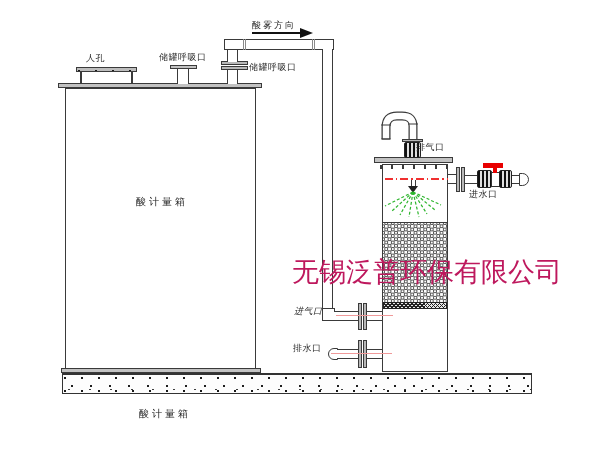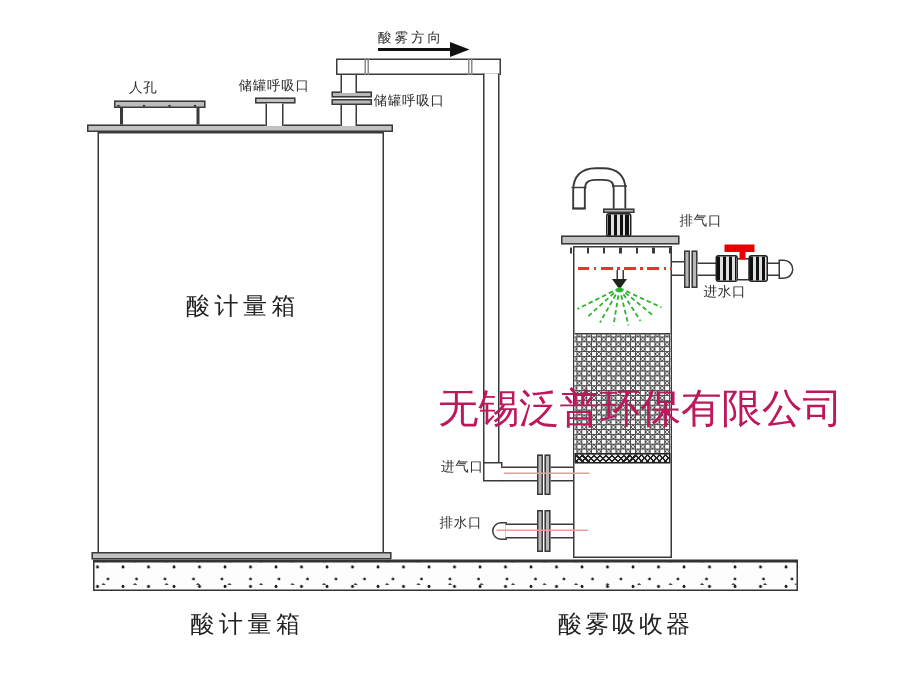--- a/index.html
+++ b/index.html
@@ -1,20 +1,20 @@
 <!DOCTYPE html>
 <html><head>
 <meta charset="utf-8">
 <style>
   html,body{margin:0;padding:0;background:#fff;}
   #scene{position:relative;width:600px;height:450px;background:#ffffff;overflow:hidden;
          font-family:"Liberation Sans","DejaVu Sans",sans-serif;color:#2b2b2b;}
   .abs{position:absolute;box-sizing:border-box;}
   .lbl{position:absolute;font-size:9px;color:#2b2b2b;white-space:nowrap;letter-spacing:0.5px;line-height:1;}
-  .caption{position:absolute;font-size:16px;letter-spacing:3px;color:#222;text-align:center;line-height:1;}
+  .caption{position:absolute;font-size:10px;letter-spacing:3px;color:#222;text-align:center;line-height:1;}
   .pipe{background:#fff;border:1px solid #3a3a3a;}
   .pipe-v{background:#fff;border-left:1px solid #3a3a3a;border-right:1px solid #3a3a3a;}
   .pipe-h{background:#fff;border-top:1px solid #3a3a3a;border-bottom:1px solid #3a3a3a;}
   .plate{background:#c2c2c2;border:1px solid #3a3a3a;}
   .flangeplate{background:#b8b8b8;border:1px solid #3a3a3a;}
   .union{background:repeating-linear-gradient(90deg,#101010 0 2.2px,#e0e0e0 2.2px 4px);
          border:1px solid #222;border-radius:2px;}
   .speckle{background-color:#fdfdfd;background-image:
      radial-gradient(circle at 2px 3px,#1a1a1a 0.8px,transparent 1.2px),
      radial-gradient(circle at 9px 11px,#1a1a1a 0.7px,transparent 1.1px),
@@ -99,48 +99,47 @@
 
   <svg class="abs" style="left:374px;top:108px;" width="60" height="40" viewBox="0 0 60 40">
     <path d="M12,31 V19 Q12,8 23,8 H28 Q39,8 39,18 V34" fill="none" stroke="#3a3a3a" stroke-width="9"></path>
     <path d="M12,31 V19 Q12,8 23,8 H28 Q39,8 39,18 V34" fill="none" stroke="#ffffff" stroke-width="6.5"></path>
     <line x1="7" y1="17" x2="17" y2="17" stroke="#3a3a3a" stroke-width="1"></line>
     <line x1="34" y1="16" x2="44" y2="16" stroke="#3a3a3a" stroke-width="1"></line>
     <line x1="7.5" y1="31" x2="16.5" y2="31" stroke="#3a3a3a" stroke-width="1.5"></line>
   </svg>
   <div class="abs" style="left:402px;top:139px;width:21px;height:3px;background:#b8b8b8;border:1px solid #3a3a3a;"></div>
   <div class="abs union" style="left:404px;top:142px;width:17px;height:16px;"></div>
-  <div class="lbl" style="left:453px;top:143px;">排气口</div>
+  <div class="lbl" style="left:416px;top:143px;">排气口</div>
 
   <div class="abs pipe-h" style="left:448px;top:174px;width:9px;height:10px;z-index:2;"></div>
   <div class="abs flangeplate" style="left:456px;top:167px;width:4px;height:25px;z-index:2;"></div>
   <div class="abs flangeplate" style="left:461px;top:167px;width:4px;height:25px;z-index:2;"></div>
   <div class="abs pipe-h" style="left:465px;top:175px;width:13px;height:9px;z-index:2;"></div>
   <div class="abs union" style="left:477px;top:170px;width:15px;height:18px;z-index:3;"></div>
   <div class="abs" style="left:491px;top:172px;width:9px;height:15px;background:#fff;border:1px solid #333;z-index:3;"></div>
   <div class="abs" style="left:483px;top:163px;width:20px;height:5px;background:#e80000;z-index:4;"></div>
   <div class="abs" style="left:493px;top:168px;width:4px;height:5px;background:#e80000;z-index:4;"></div>
   <div class="abs union" style="left:499px;top:170px;width:13px;height:18px;z-index:3;"></div>
   <div class="abs pipe-h" style="left:511px;top:175px;width:9px;height:9px;z-index:2;"></div>
   <div class="abs" style="left:519px;top:173px;width:10px;height:13px;background:#fff;border:1px solid #3a3a3a;border-radius:0 8px 8px 0;z-index:2;"></div>
   <div class="lbl" style="left:469px;top:190px;">进水口</div>
 
   <div class="abs centerline" style="left:336px;top:315px;width:57px;height:1px;z-index:3;"></div>
   <div class="abs pipe-h" style="left:334px;top:311px;width:24px;height:10px;z-index:2;"></div>
   <div class="abs flangeplate" style="left:358px;top:303px;width:4px;height:27px;z-index:2;"></div>
   <div class="abs flangeplate" style="left:363px;top:303px;width:4px;height:27px;z-index:2;"></div>
   <div class="abs pipe-h" style="left:367px;top:311px;width:15px;height:10px;z-index:1;"></div>
-  <div class="lbl" style="left:294px;top:307px;">进气口</div>
+  <div class="lbl" style="left:294px;top:307px;font-style:italic;">进气口</div>
 
   <div class="abs centerline" style="left:331px;top:353px;width:61px;height:1px;z-index:3;"></div>
   <div class="abs" style="left:328px;top:348px;width:10px;height:12px;background:#fff;border:1px solid #3a3a3a;border-radius:6px 0 0 6px;z-index:2;"></div>
   <div class="abs pipe-h" style="left:337px;top:349px;width:21px;height:10px;z-index:2;"></div>
   <div class="abs flangeplate" style="left:358px;top:340px;width:4px;height:28px;z-index:2;"></div>
   <div class="abs flangeplate" style="left:363px;top:340px;width:4px;height:28px;z-index:2;"></div>
   <div class="abs pipe-h" style="left:367px;top:349px;width:15px;height:10px;z-index:1;"></div>
   <div class="lbl" style="left:293px;top:344px;">排水口</div>
 
   <div class="caption" style="left:103px;top:409px;width:124px;">酸计量箱</div>
-  <div class="caption" style="left:352px;top:409px;width:130px;letter-spacing:2px;">酸雾吸收器</div>
 
   <div class="watermark">无锡泛普环保有限公司</div>
 
 </div>
 
 </body></html>

